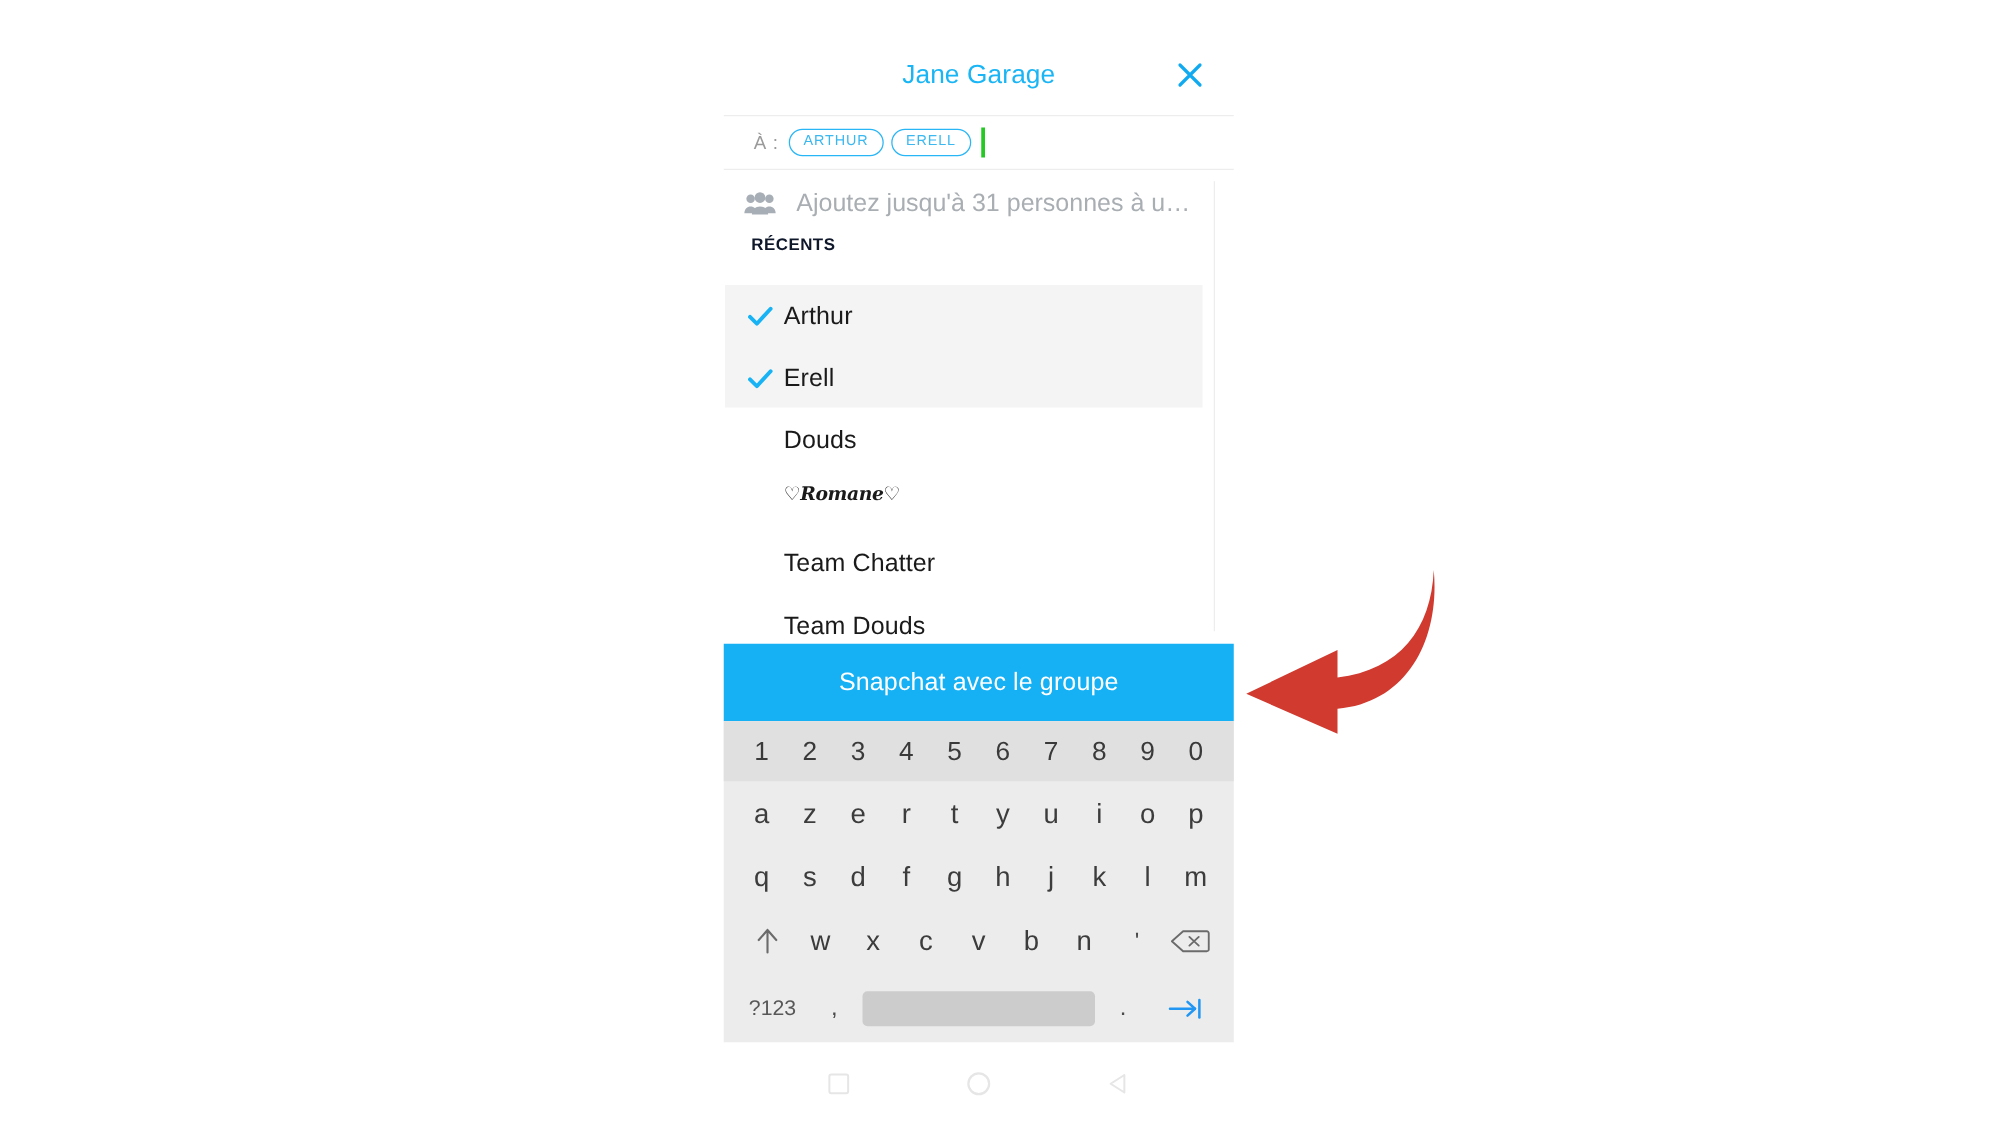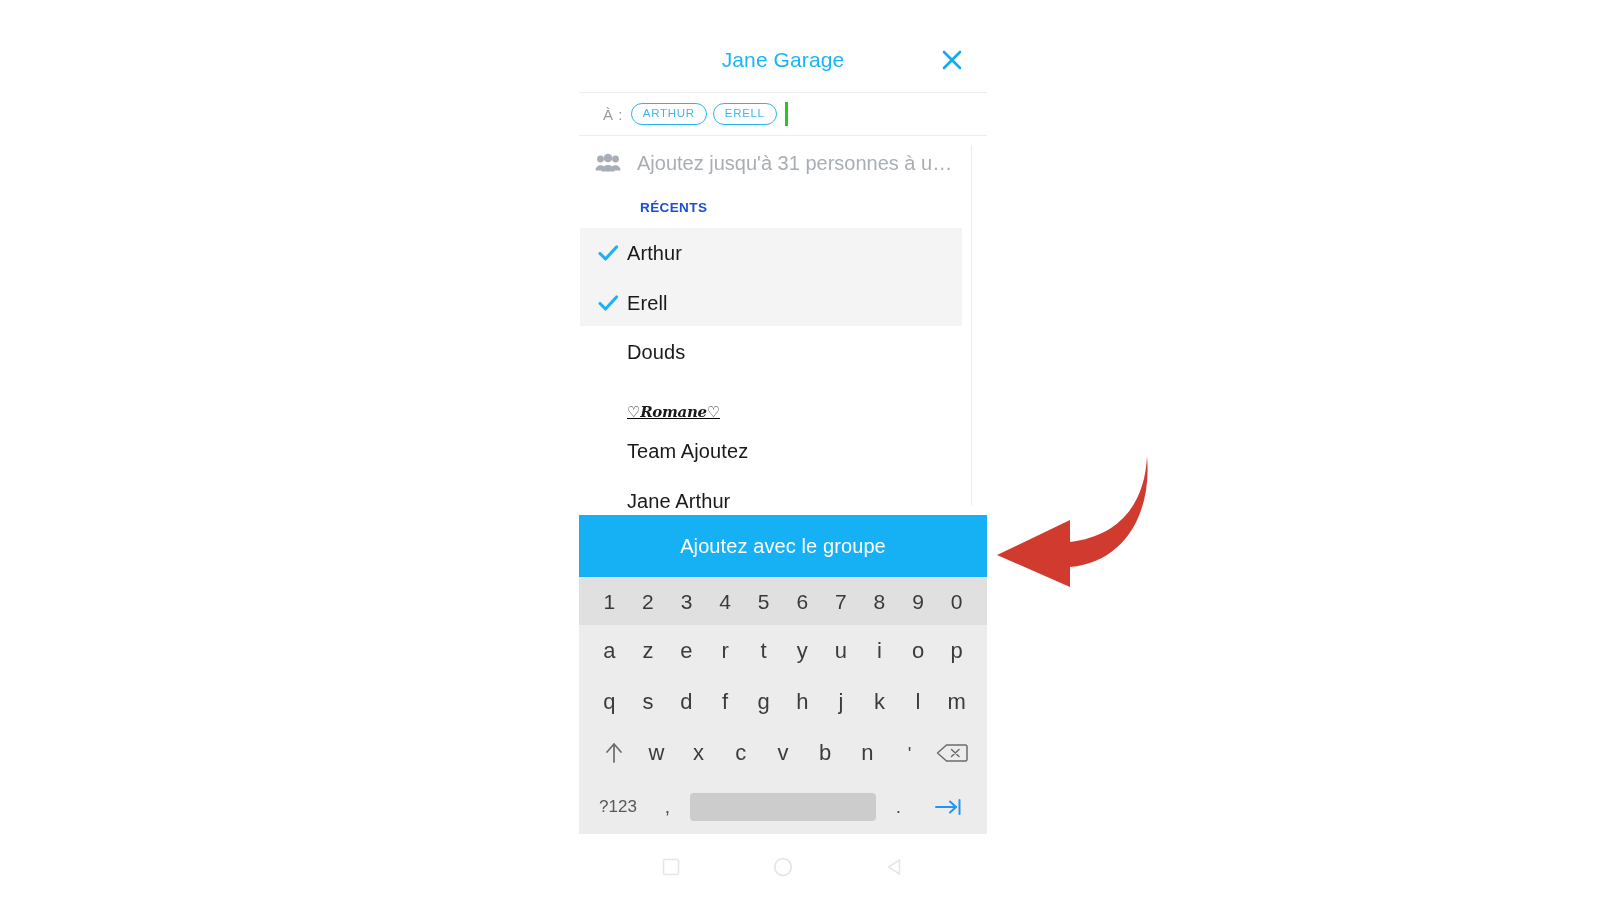--- a/index.html
+++ b/index.html
@@ -117,26 +117,25 @@
     font-size: 20px;
     color: #a9aeb3;
     white-space: nowrap;
     overflow: hidden;
   }
 
   
   .recents-label {
     position: absolute;
     left: 22px;
-    top: 200px;
+    top: 188px;
     font-size: 13.5px;
     font-weight: bold;
-    color: #1d4ed8;
+    color: #0f172a;
     letter-spacing: 0.4px;
-    margin-left: 39px;
   }
   .list {
     position: absolute;
     left: 0;
     top: 228px;
     width: 408px;
     height: 290px;
     overflow: hidden;
   }
   .sel-band {
@@ -372,39 +371,39 @@
         </svg>
       </span>
       <span class="nm">Erell</span>
     </div>
 
     <div class="row" style="top:99px;">
       <span class="spacer"></span>
       <span class="nm">Douds</span>
     </div>
 
-    <div class="row" style="top:159px;text-decoration:underline;">
+    <div class="row" style="top:142px;">
       <span class="spacer"></span>
       <span class="nm script">♡Romane♡</span>
     </div>
 
     <div class="row" style="top:198px;">
       <span class="spacer"></span>
-      <span class="nm">Team Ajoutez</span>
+      <span class="nm">Team Chatter</span>
     </div>
 
     <div class="row" style="top:248px;">
       <span class="spacer"></span>
-      <span class="nm">Jane Arthur</span>
+      <span class="nm">Team Douds</span>
     </div>
   </div>
 
   <div class="scrollbar-track"></div>
 
-  <div class="cta">Ajoutez avec le groupe</div>
+  <div class="cta">Snapchat avec le groupe</div>
 
   <div class="kbd">
 
     <div class="krow nums">
       <span class="key">1</span>
       <span class="key">2</span>
       <span class="key">3</span>
       <span class="key">4</span>
       <span class="key">5</span>
       <span class="key">6</span>

